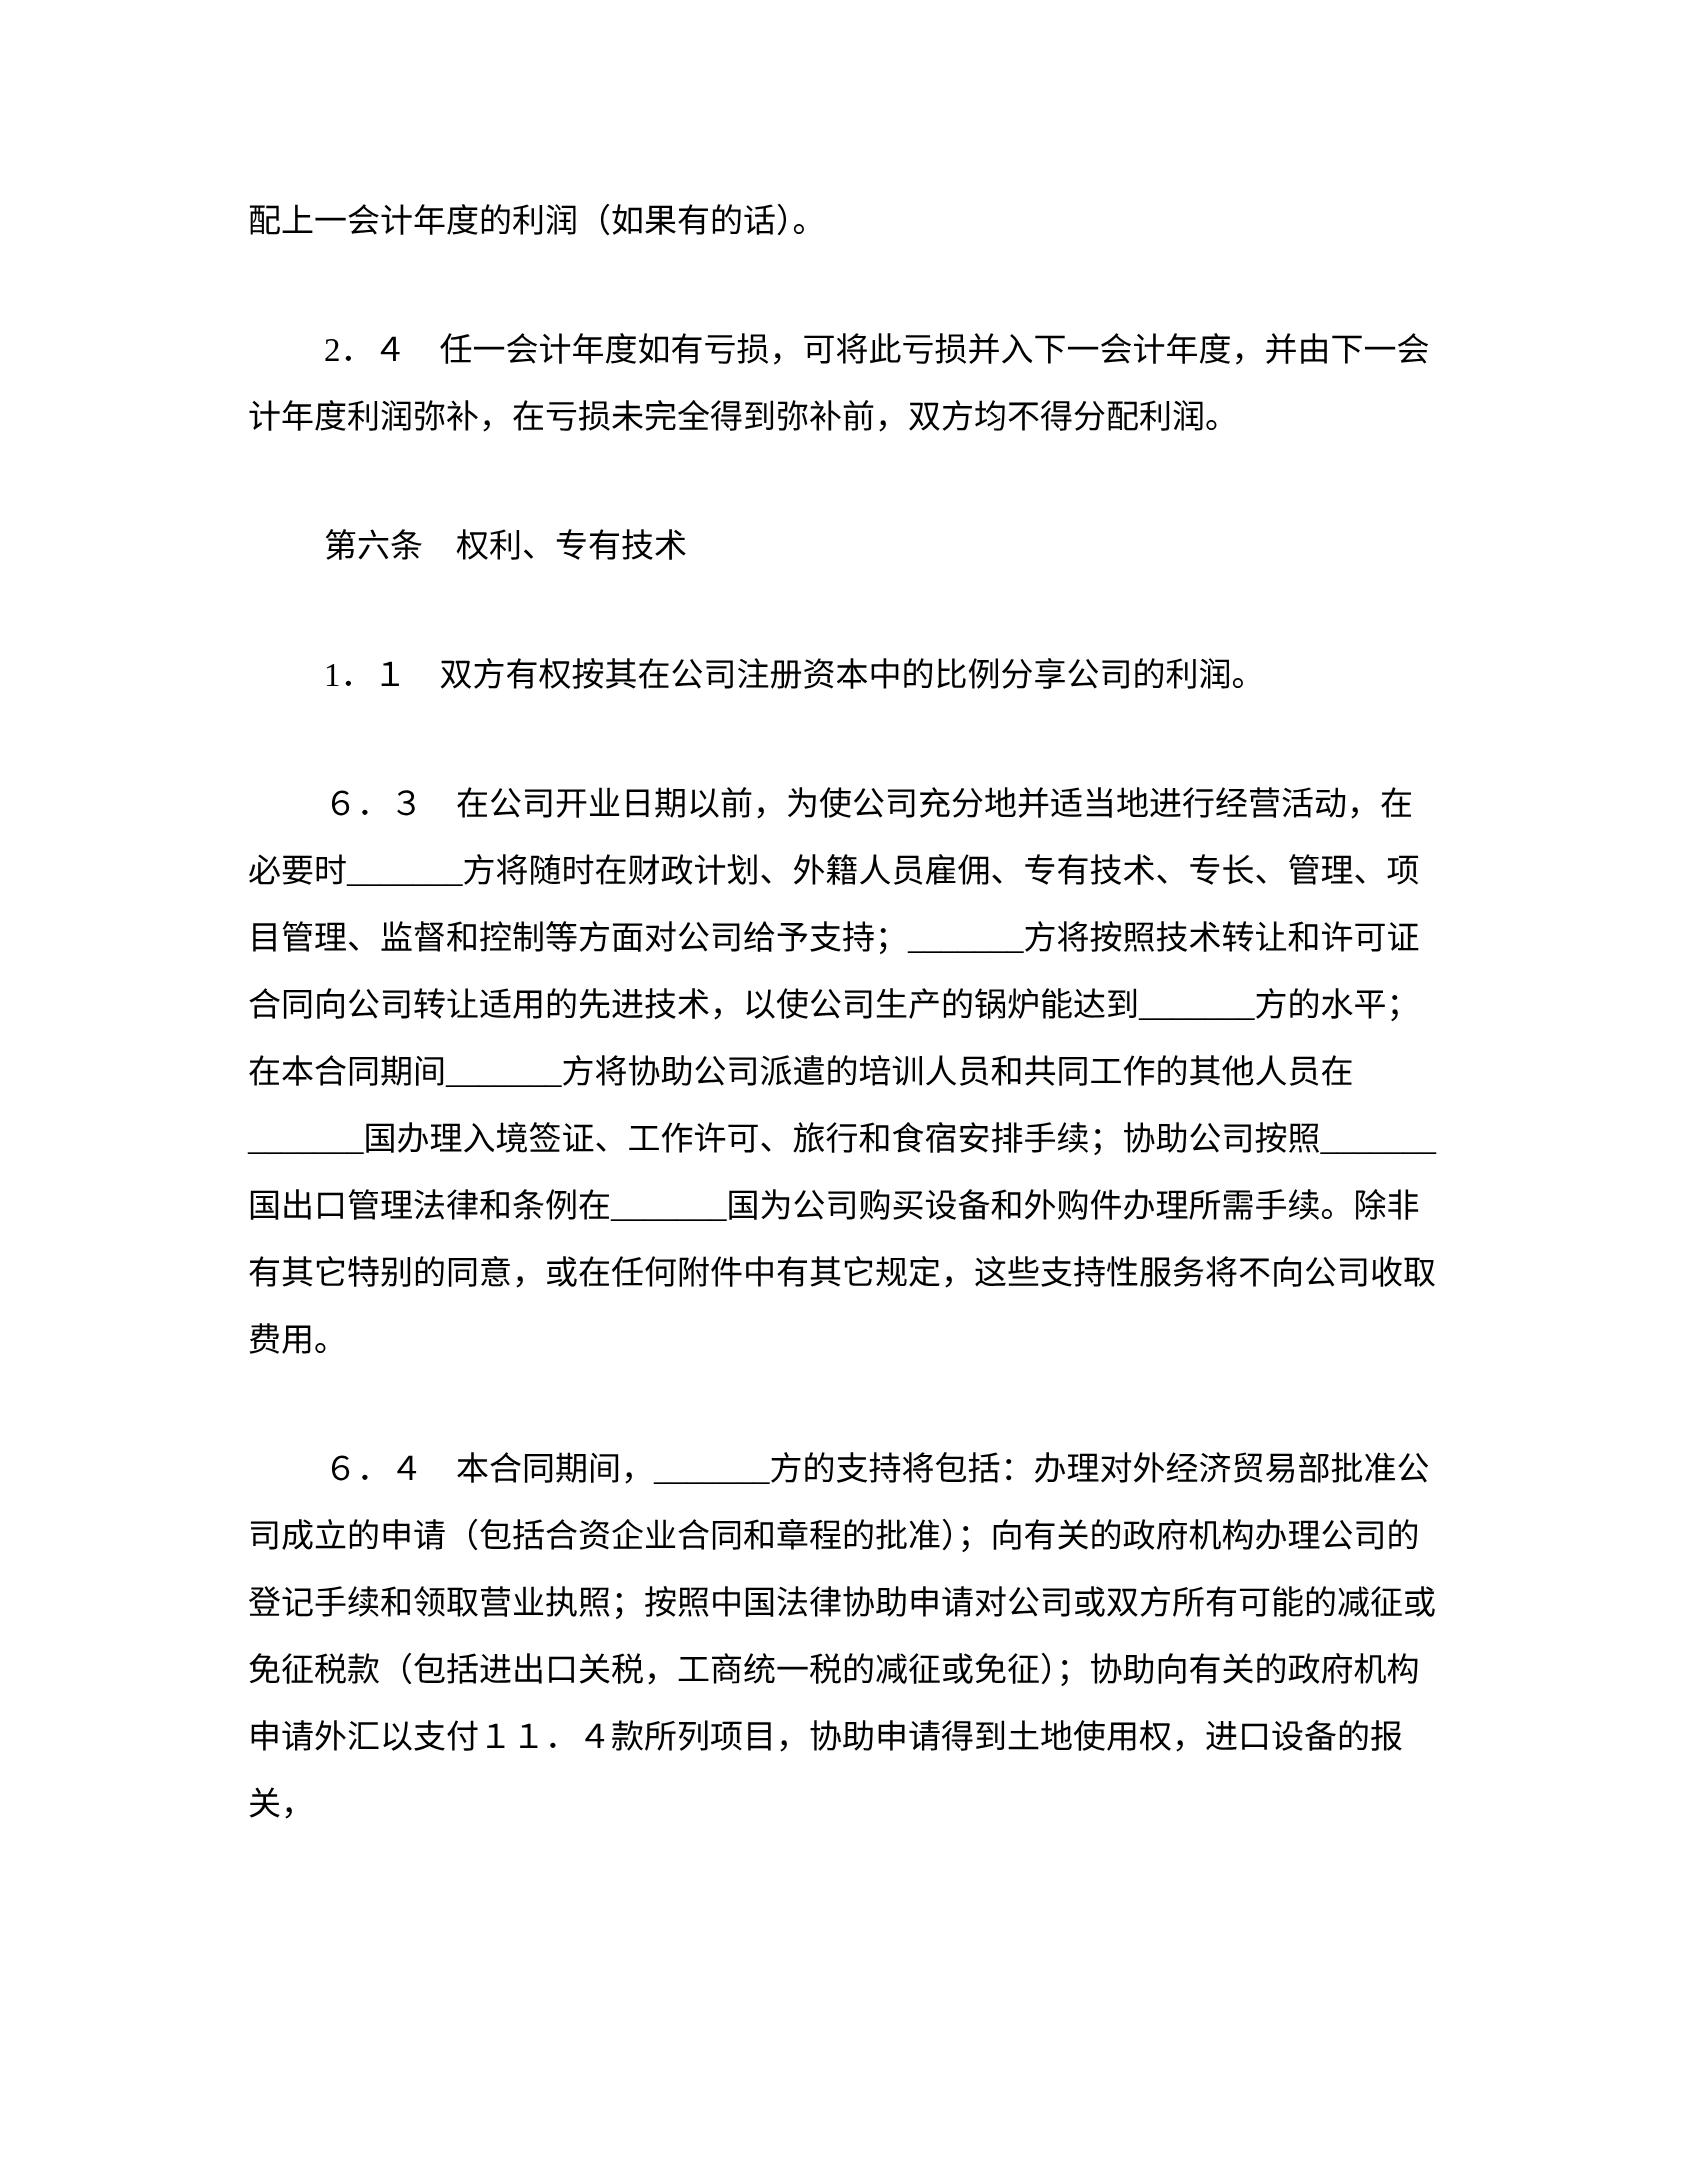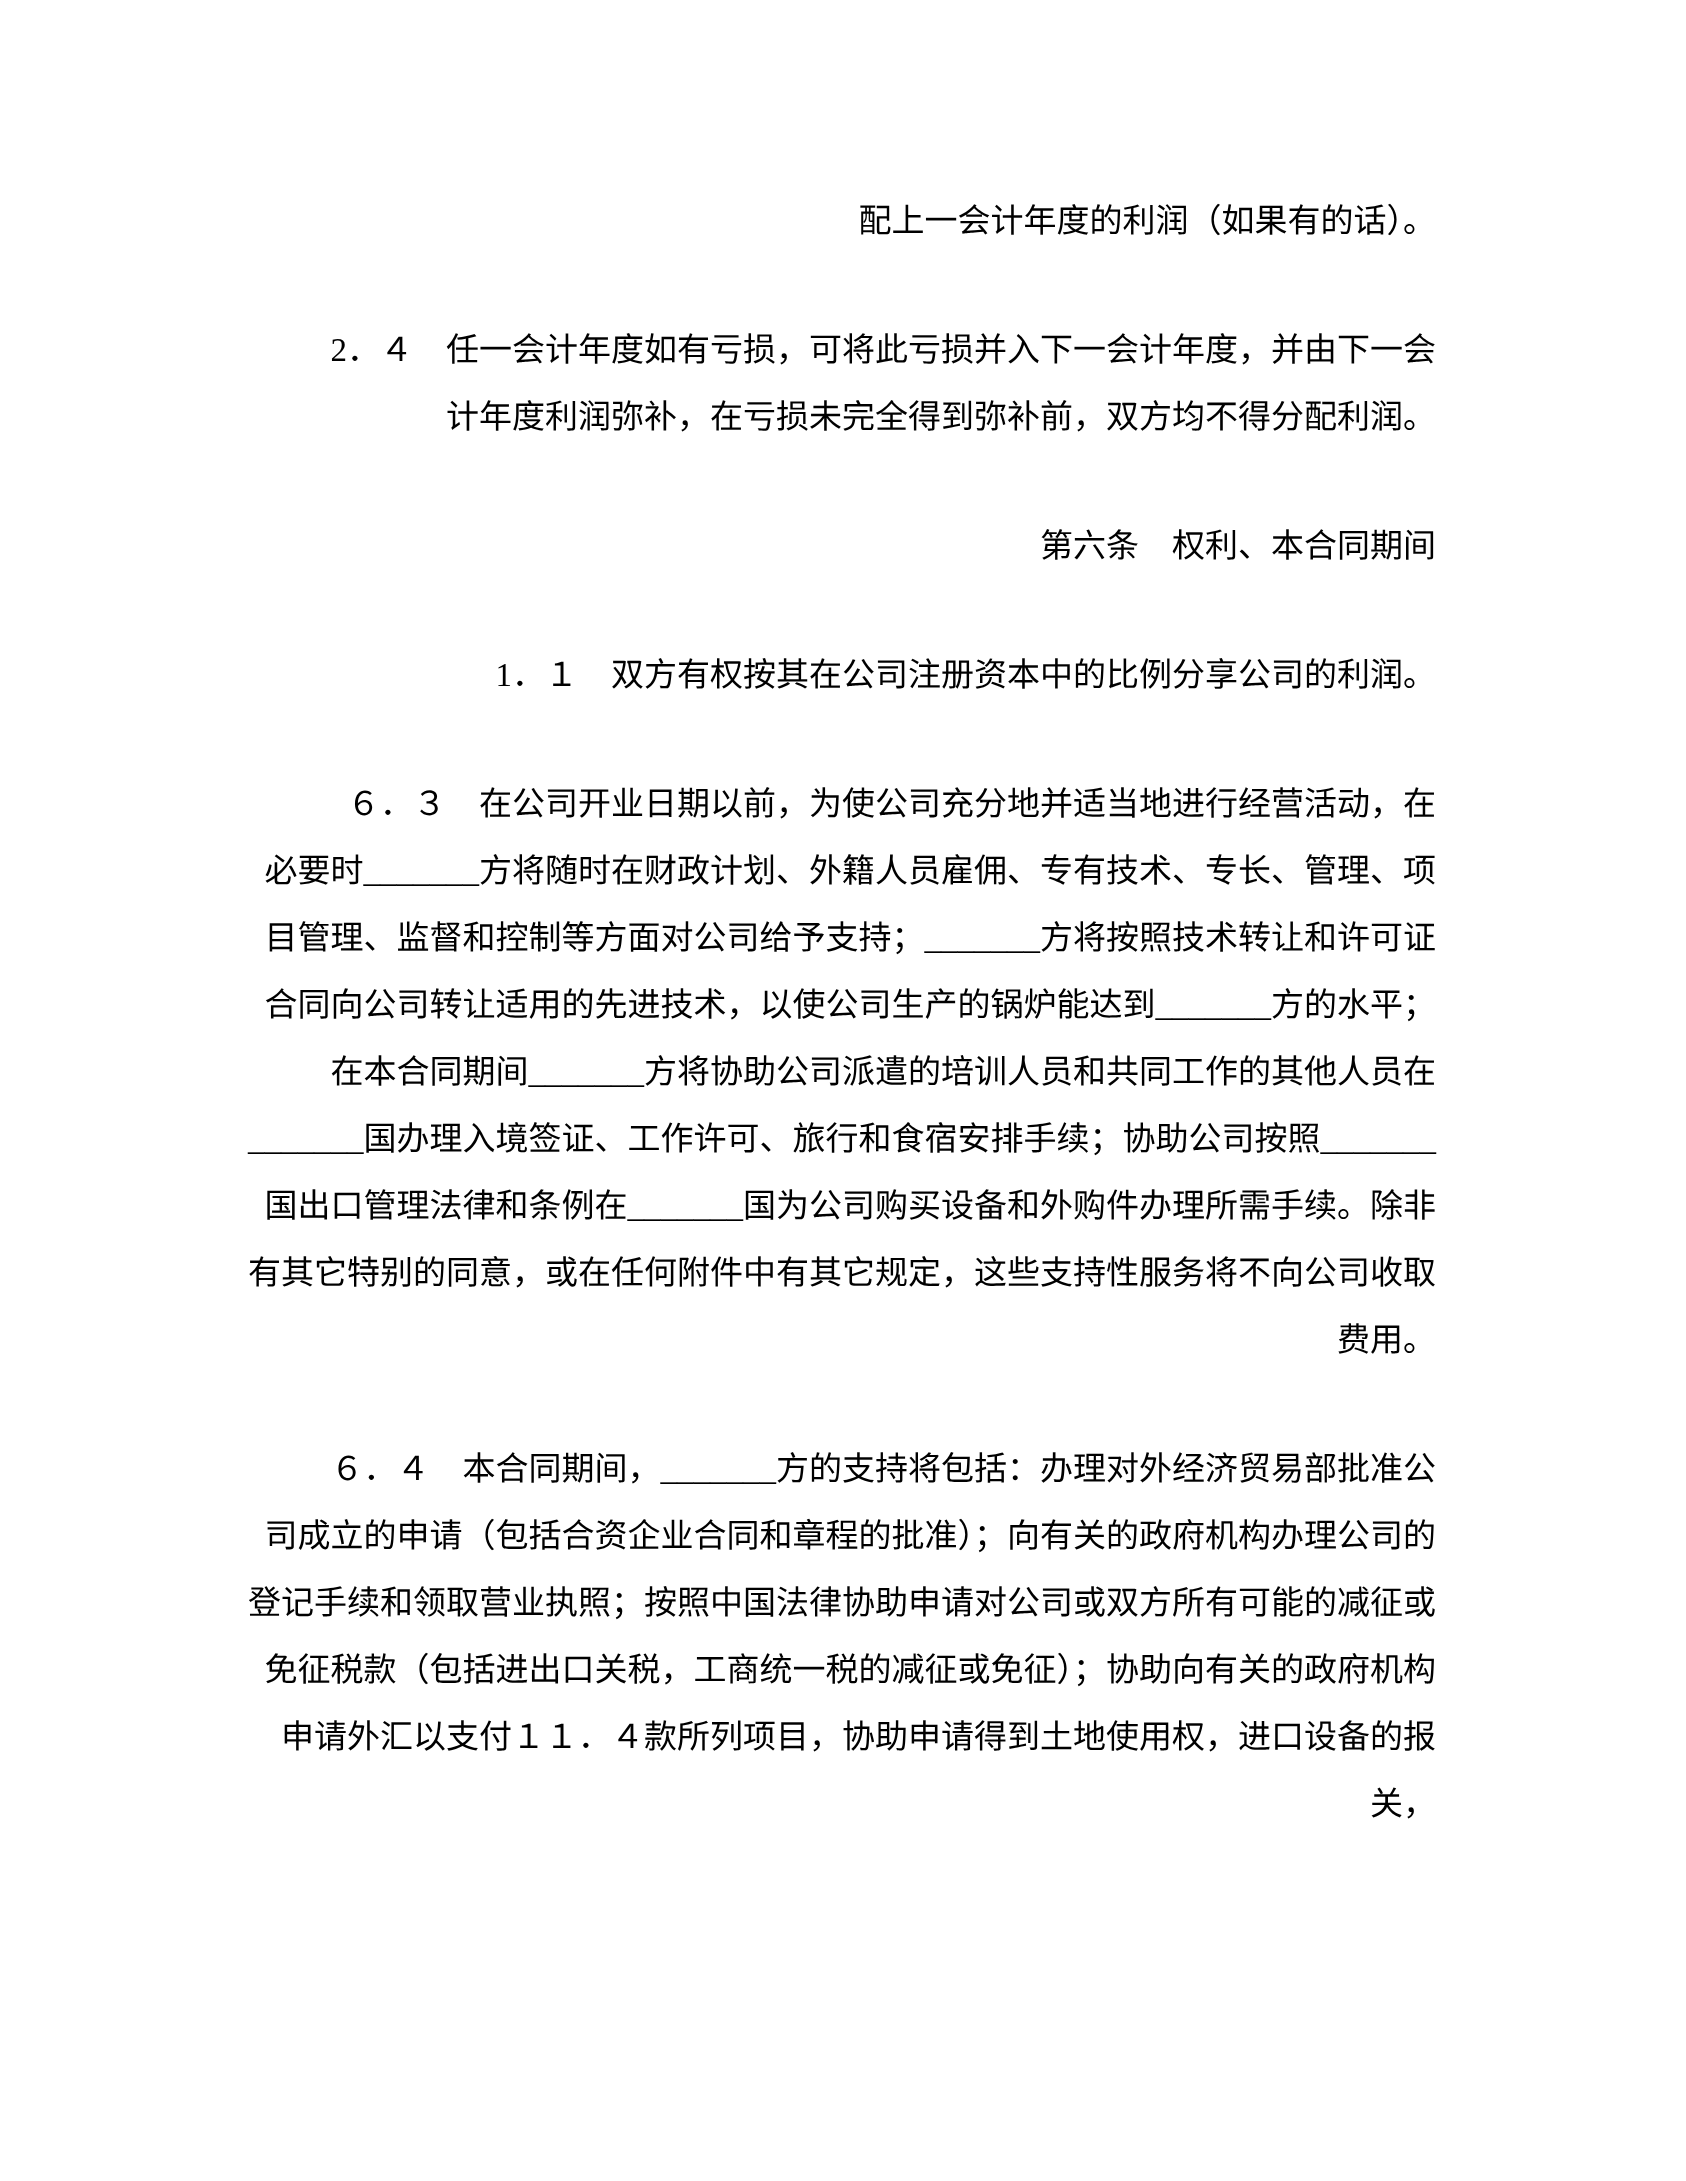--- a/index.html
+++ b/index.html
@@ -12,40 +12,40 @@
     width: 1686px;
     height: 2182px;
     background: #ffffff;
     color: #000000;
     box-sizing: border-box;
     padding: 188px 250px 0 248px;
     overflow: hidden;
     font-family: "Liberation Serif", "DejaVu Serif", serif;
     font-size: 33px;
     line-height: 67px;
-    text-align: right;
+    text-align: left;
   }
   .para {
     margin: 0 0 62px 0;
     word-break: normal;
     overflow-wrap: normal;
   }
   .para:last-child { margin-bottom: 0; }
   .indent { text-indent: 76px; }
 </style>
 </head>
 <body>
 
 <div class="page">
   <p class="para">配上一会计年度的利润（如果有的话）。</p>
 
   <p class="para indent">2．４　任一会计年度如有亏损，可将此亏损并入下一会计年度，并由下一会计年度利润弥补，在亏损未完全得到弥补前，双方均不得分配利润。</p>
 
 
-  <p class="para indent">第六条　权利、本合同期间</p>
+  <p class="para indent">第六条　权利、专有技术</p>
 
   <p class="para indent">1．１　双方有权按其在公司注册资本中的比例分享公司的利润。</p>
 
 
   <p class="para indent">６．３　在公司开业日期以前，为使公司充分地并适当地进行经营活动，在必要时_______方将随时在财政计划、外籍人员雇佣、专有技术、专长、管理、项目管理、监督和控制等方面对公司给予支持；_______方将按照技术转让和许可证合同向公司转让适用的先进技术，以使公司生产的锅炉能达到_______方的水平；在本合同期间_______方将协助公司派遣的培训人员和共同工作的其他人员在_______国办理入境签证、工作许可、旅行和食宿安排手续；协助公司按照_______国出口管理法律和条例在_______国为公司购买设备和外购件办理所需手续。除非有其它特别的同意，或在任何附件中有其它规定，这些支持性服务将不向公司收取费用。</p>
 
   <p class="para indent">６．４　本合同期间，_______方的支持将包括：办理对外经济贸易部批准公司成立的申请（包括合资企业合同和章程的批准）；向有关的政府机构办理公司的登记手续和领取营业执照；按照中国法律协助申请对公司或双方所有可能的减征或免征税款（包括进出口关税，工商统一税的减征或免征）；协助向有关的政府机构申请外汇以支付１１．４款所列项目，协助申请得到土地使用权，进口设备的报关，</p>
 </div>
 
 

